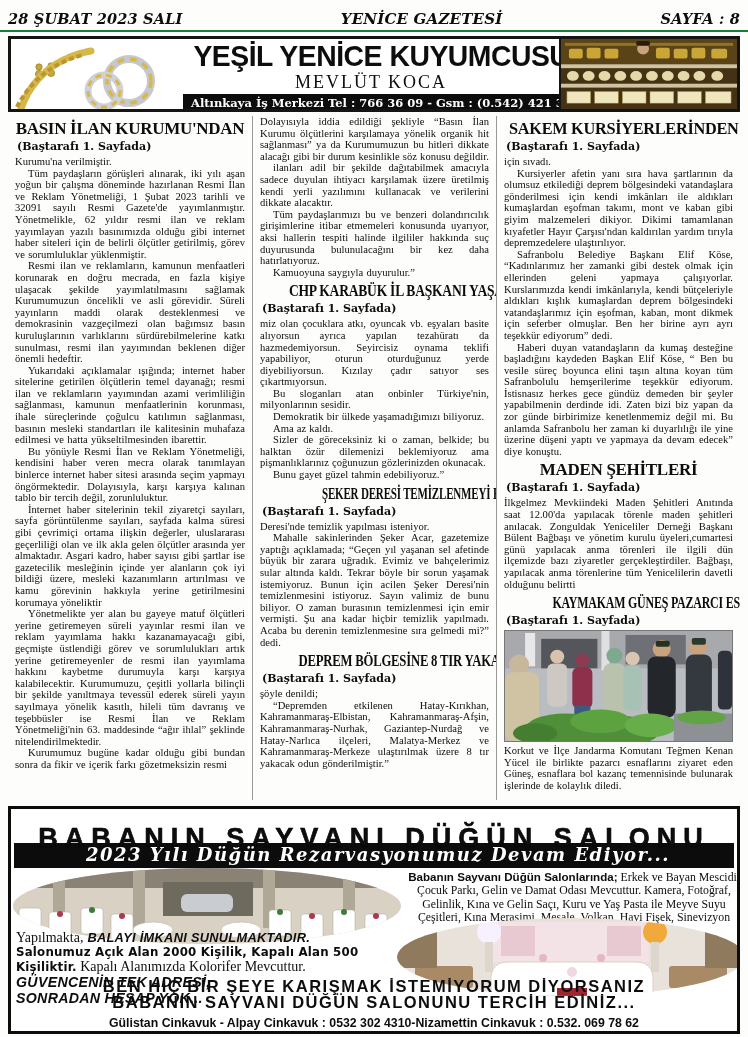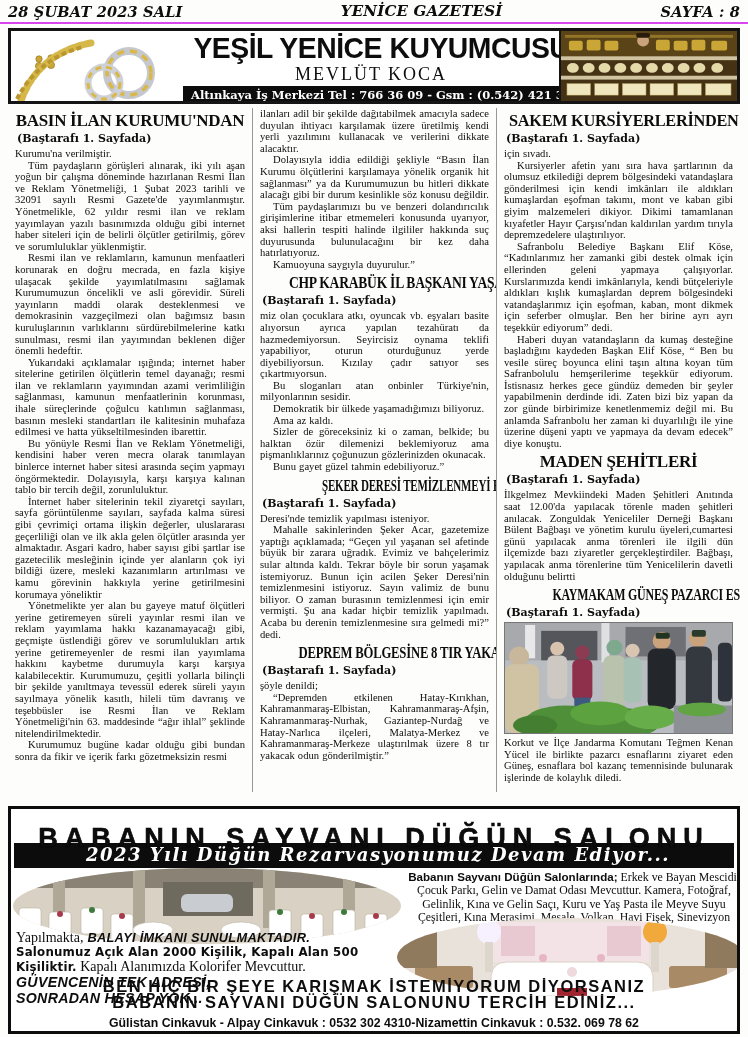--- a/index.html
+++ b/index.html
@@ -4,22 +4,22 @@
 <style>
   * { margin:0; padding:0; box-sizing:border-box; }
   html,body { background:#e9e9e9; }
   .page {
     position:relative; width:748px; height:1037px; margin:0 auto;
     background:#fdfdfb; color:#0d0d0d; overflow:hidden;
     font-family:"Liberation Serif", serif;
   }
   
   .masthead {
-    display:flex; justify-content:space-between; align-items:flex-end;
-    padding:2px 8px 2px 8px; border-bottom:2px solid #d946ef;
+    display:flex; justify-content:space-between; 
+    padding:10px 8px 2px 8px; border-bottom:2px solid #15803d;
     font-family:"DejaVu Serif", serif; font-weight:bold; font-style:italic;
     font-size:14.5px; letter-spacing:.2px;
   }
   .masthead .m-center { font-size:15px; }
   
   .jewelry-ad {
     margin:4px 8px 0 8px; border:3px solid #141414; height:76px;
     display:flex; align-items:stretch; background:#fff;
   }
   .jw-img { width:172px; flex:0 0 auto; }
@@ -206,22 +206,22 @@
           <p>Yukarıdaki açıklamalar ışığında; internet haber sitelerine getirilen ölçütlerin temel dayanağı; resmi ilan ve reklamların yayımından azami verimliliğin sağlanması, kamunun menfaatlerinin korunması, ihale süreçlerinde çoğulcu katılımın sağlanması, basının mesleki standartları ile kalitesinin muhafaza edilmesi ve hatta yükseltilmesinden ibarettir.</p>
           <p>Bu yönüyle Resmi İlan ve Reklam Yönetmeliği, kendisini haber veren mecra olarak tanımlayan binlerce internet haber sitesi arasında seçim yapmayı öngörmektedir. Dolayısıyla, karşı karşıya kalınan tablo bir tercih değil, zorunluluktur.</p>
           <p>İnternet haber sitelerinin tekil ziyaretçi sayıları, sayfa görüntülenme sayıları, sayfada kalma süresi gibi çevrimiçi ortama ilişkin değerler, uluslararası geçerliliği olan ve ilk akla gelen ölçütler arasında yer almaktadır. Asgari kadro, haber sayısı gibi şartlar ise gazetecilik mesleğinin içinde yer alanların çok iyi bildiği üzere, mesleki kazanımların artırılması ve kamu görevinin hakkıyla yerine getirilmesini korumaya yöneliktir</p>
           <p>Yönetmelikte yer alan bu gayeye matuf ölçütleri yerine getiremeyen süreli yayınlar resmi ilan ve reklam yayımlama hakkı kazanamayacağı gibi, geçmişte üstlendiği görev ve sorumlulukları artık yerine getiremeyenler de resmi ilan yayımlama hakkını kaybetme durumuyla karşı karşıya kalabilecektir. Kurumumuzu, çeşitli yollarla bilinçli bir şekilde yanıltmaya tevessül ederek süreli yayın sayılmaya yönelik kasıtlı, hileli tüm davranış ve teşebbüsler ise Resmi İlan ve Reklam Yönetmeliği'nin 63. maddesinde “ağır ihlal” şeklinde nitelendirilmektedir.</p>
           <p>Kurumumuz bugüne kadar olduğu gibi bundan sonra da fikir ve içerik farkı gözetmeksizin resmi</p>
         </div>
     </div>
 
     <div class="col">
       <div class="para-list">
+          <p>Dolayısıyla iddia edildiği şekliyle “Basın İlan Kurumu ölçütlerini karşılamaya yönelik organik hit sağlanması” ya da Kurumumuzun bu hitleri dikkate alacağı gibi bir durum kesinlikle söz konusu değildir.</p>
           <p>ilanları adil bir şekilde dağıtabilmek amacıyla sadece duyulan ihtiyacı karşılamak üzere üretilmiş kendi yerli yazılımını kullanacak ve verilerini dikkate alacaktır.</p>
-          <p>Dolayısıyla iddia edildiği şekliyle “Basın İlan Kurumu ölçütlerini karşılamaya yönelik organik hit sağlanması” ya da Kurumumuzun bu hitleri dikkate alacağı gibi bir durum kesinlikle söz konusu değildir.</p>
           <p>Tüm paydaşlarımızı bu ve benzeri dolandırıcılık girişimlerine itibar etmemeleri konusunda uyarıyor, aksi hallerin tespiti halinde ilgililer hakkında suç duyurusunda bulunulacağını bir kez daha hatırlatıyoruz.</p>
           <p>Kamuoyuna saygıyla duyurulur.”</p>
         </div>
 
       <div class="headline-wrap"><span class="headline fit" style="transform-origin: center center; transform: scaleX(0.797909);">CHP KARABÜK İL BAŞKANI YAŞAR:</span></div>
       <div class="tagline">(Baştarafı 1. Sayfada)</div>
       <div class="para-list">
           <p>miz olan çocuklara atkı, oyuncak vb. eşyaları basite alıyorsun ayrıca yapılan tezahüratı da hazmedemiyorsun. Seyircisiz oynama teklifi yapabiliyor, oturun oturduğunuz yerde diyebiliyorsun. Kızılay çadır satıyor ses çıkartmıyorsun.</p>
           <p>Bu sloganları atan onbinler Türkiye'nin, milyonlarının sesidir.</p>
           <p>Demokratik bir ülkede yaşamadığımızı biliyoruz.</p>

